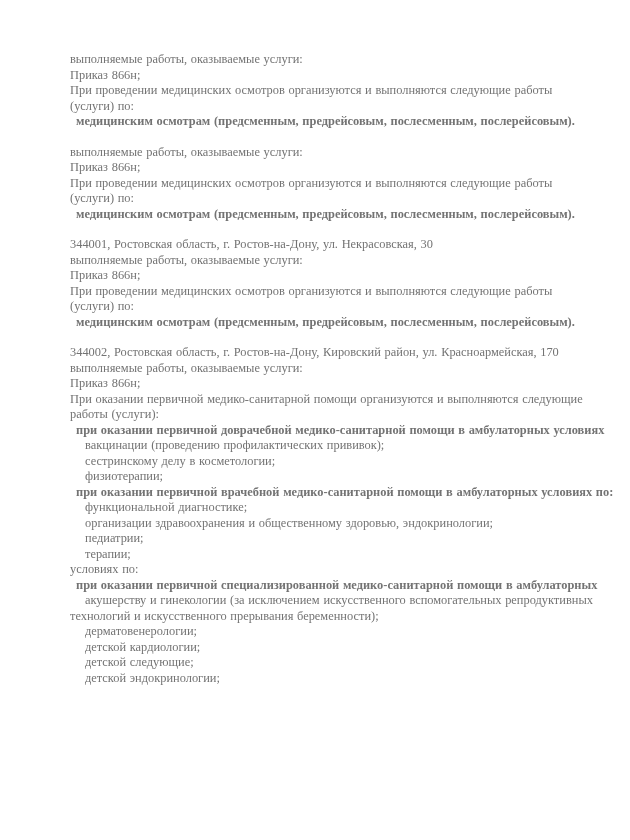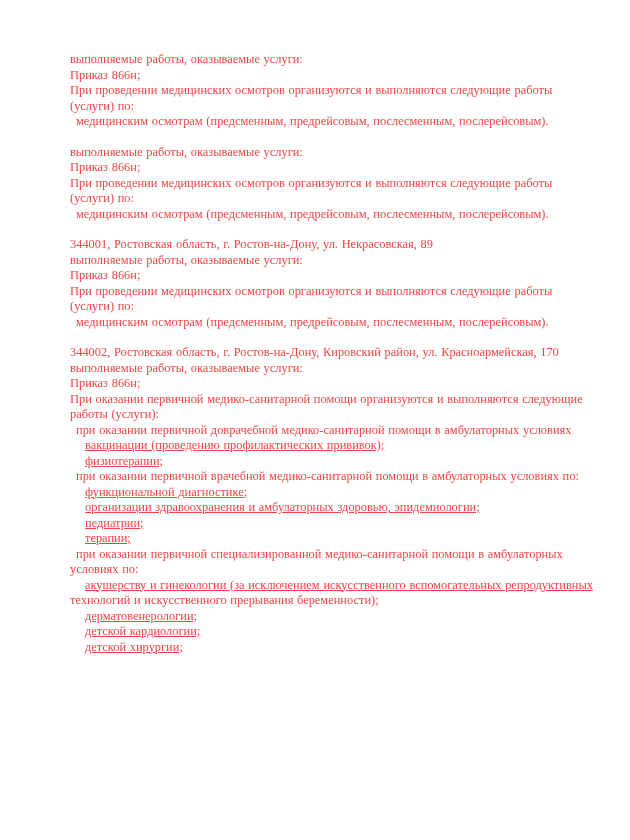--- a/index.html
+++ b/index.html
@@ -28,64 +28,66 @@
     margin: 0 0 15px 0;
   }
   .block:last-child {
     margin-bottom: 0;
   }
   .line {
     white-space: pre;
     min-height: 15.5px;
   }
   .line.indent-0 { padding-left: 0; }
-  .line.indent-1 { padding-left: 6px; }
-  .line.indent-2 { padding-left: 15px; text-decoration: underline; }
+  .line.indent-1 { padding-left: 6px; font-weight: bold; }
+  .line.indent-2 { padding-left: 15px; }
 </style>
 </head>
 <body style="background: rgb(255, 255, 255);">
 
-<div class="doc" style="color: #ef4444;">
+<div class="doc" style="color: #737373;">
     <div class="block">
       <div class="line indent-0">выполняемые работы, оказываемые услуги:</div>
       <div class="line indent-0">Приказ 866н;</div>
       <div class="line indent-0">При проведении медицинских осмотров организуются и выполняются следующие работы</div>
       <div class="line indent-0">(услуги) по:</div>
       <div class="line indent-1">медицинским осмотрам (предсменным, предрейсовым, послесменным, послерейсовым).</div>
     </div>
     <div class="block">
       <div class="line indent-0">выполняемые работы, оказываемые услуги:</div>
       <div class="line indent-0">Приказ 866н;</div>
       <div class="line indent-0">При проведении медицинских осмотров организуются и выполняются следующие работы</div>
       <div class="line indent-0">(услуги) по:</div>
       <div class="line indent-1">медицинским осмотрам (предсменным, предрейсовым, послесменным, послерейсовым).</div>
     </div>
     <div class="block">
-      <div class="line indent-0">344001, Ростовская область, г. Ростов-на-Дону, ул. Некрасовская, 89</div>
+      <div class="line indent-0">344001, Ростовская область, г. Ростов-на-Дону, ул. Некрасовская, 30</div>
       <div class="line indent-0">выполняемые работы, оказываемые услуги:</div>
       <div class="line indent-0">Приказ 866н;</div>
       <div class="line indent-0">При проведении медицинских осмотров организуются и выполняются следующие работы</div>
       <div class="line indent-0">(услуги) по:</div>
       <div class="line indent-1">медицинским осмотрам (предсменным, предрейсовым, послесменным, послерейсовым).</div>
     </div>
     <div class="block">
       <div class="line indent-0">344002, Ростовская область, г. Ростов-на-Дону, Кировский район, ул. Красноармейская, 170</div>
       <div class="line indent-0">выполняемые работы, оказываемые услуги:</div>
       <div class="line indent-0">Приказ 866н;</div>
       <div class="line indent-0">При оказании первичной медико-санитарной помощи организуются и выполняются следующие</div>
       <div class="line indent-0">работы (услуги):</div>
       <div class="line indent-1">при оказании первичной доврачебной медико-санитарной помощи в амбулаторных условиях</div>
       <div class="line indent-2">вакцинации (проведению профилактических прививок);</div>
+      <div class="line indent-2">сестринскому делу в косметологии;</div>
       <div class="line indent-2">физиотерапии;</div>
       <div class="line indent-1">при оказании первичной врачебной медико-санитарной помощи в амбулаторных условиях по:</div>
       <div class="line indent-2">функциональной диагностике;</div>
-      <div class="line indent-2">организации здравоохранения и амбулаторных здоровью, эпидемиологии;</div>
+      <div class="line indent-2">организации здравоохранения и общественному здоровью, эндокринологии;</div>
       <div class="line indent-2">педиатрии;</div>
       <div class="line indent-2">терапии;</div>
+      <div class="line indent-0">условиях по:</div>
       <div class="line indent-1">при оказании первичной специализированной медико-санитарной помощи в амбулаторных</div>
-      <div class="line indent-0">условиях по:</div>
       <div class="line indent-2">акушерству и гинекологии (за исключением искусственного вспомогательных репродуктивных</div>
       <div class="line indent-0">технологий и искусственного прерывания беременности);</div>
       <div class="line indent-2">дерматовенерологии;</div>
       <div class="line indent-2">детской кардиологии;</div>
-      <div class="line indent-2">детской хирургии;</div>
+      <div class="line indent-2">детской следующие;</div>
+      <div class="line indent-2">детской эндокринологии;</div>
     </div>
   </div>
 
 </body></html>

